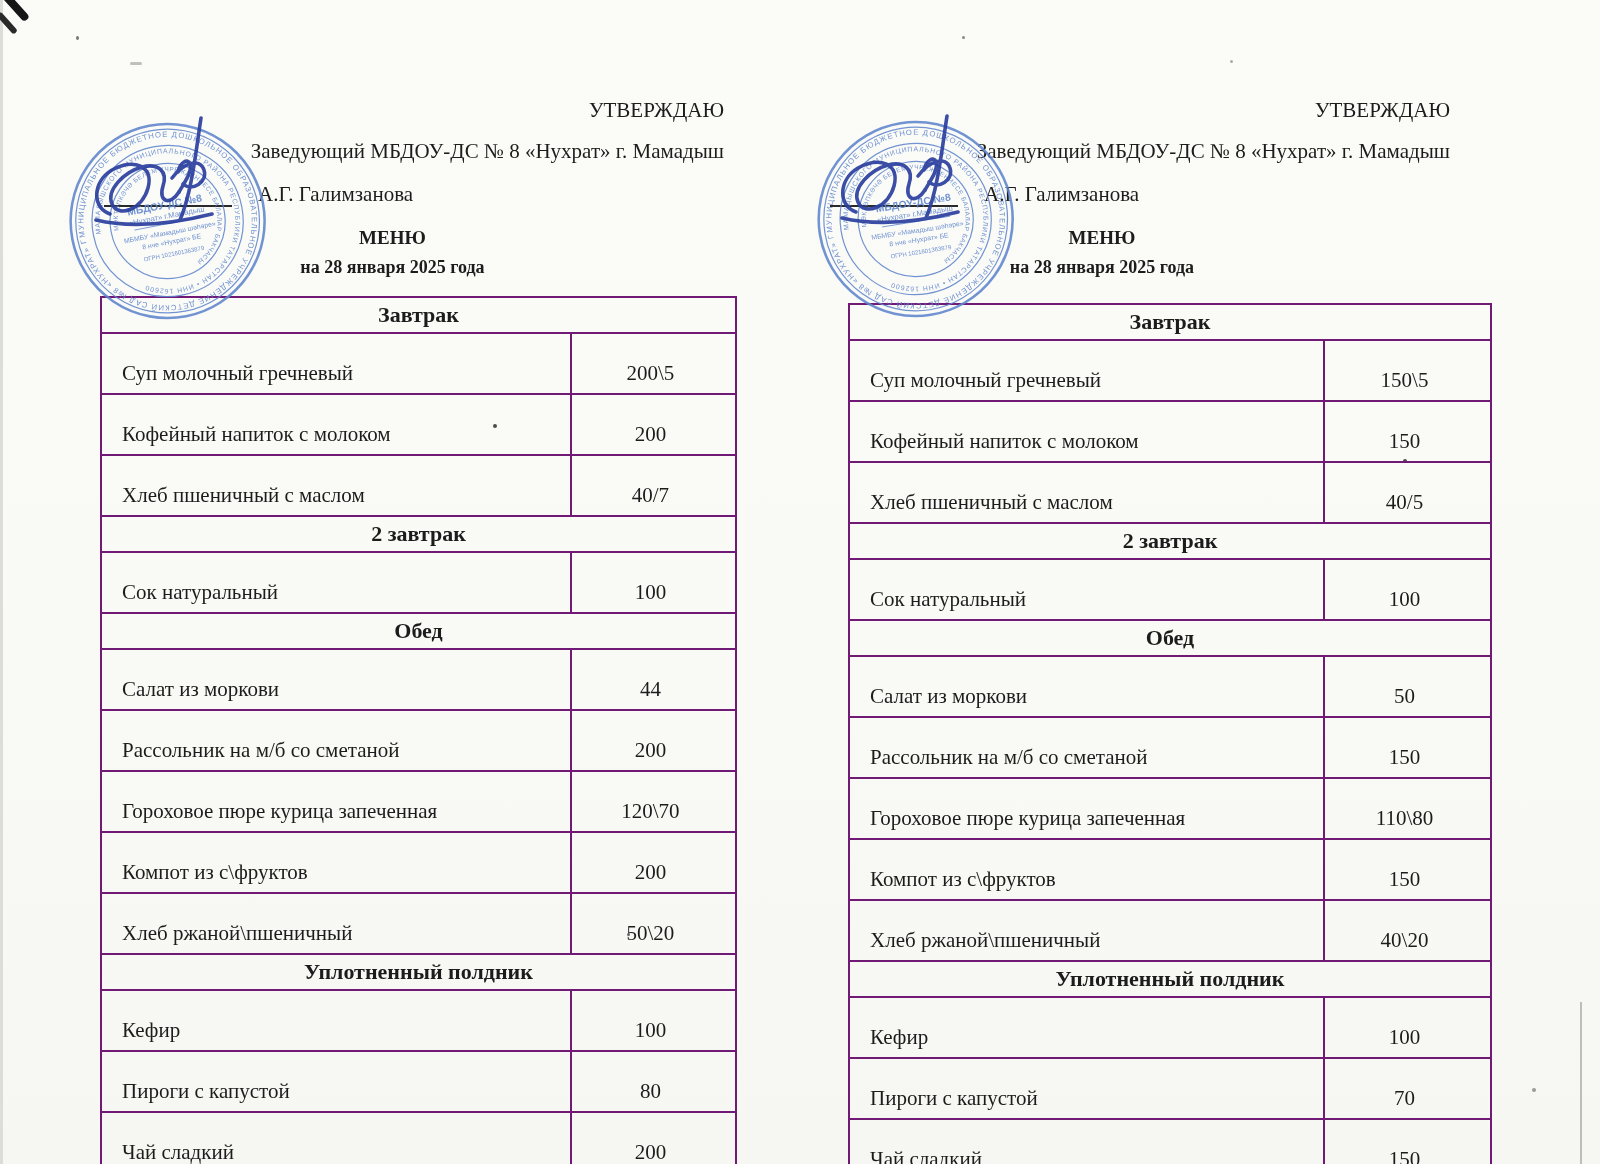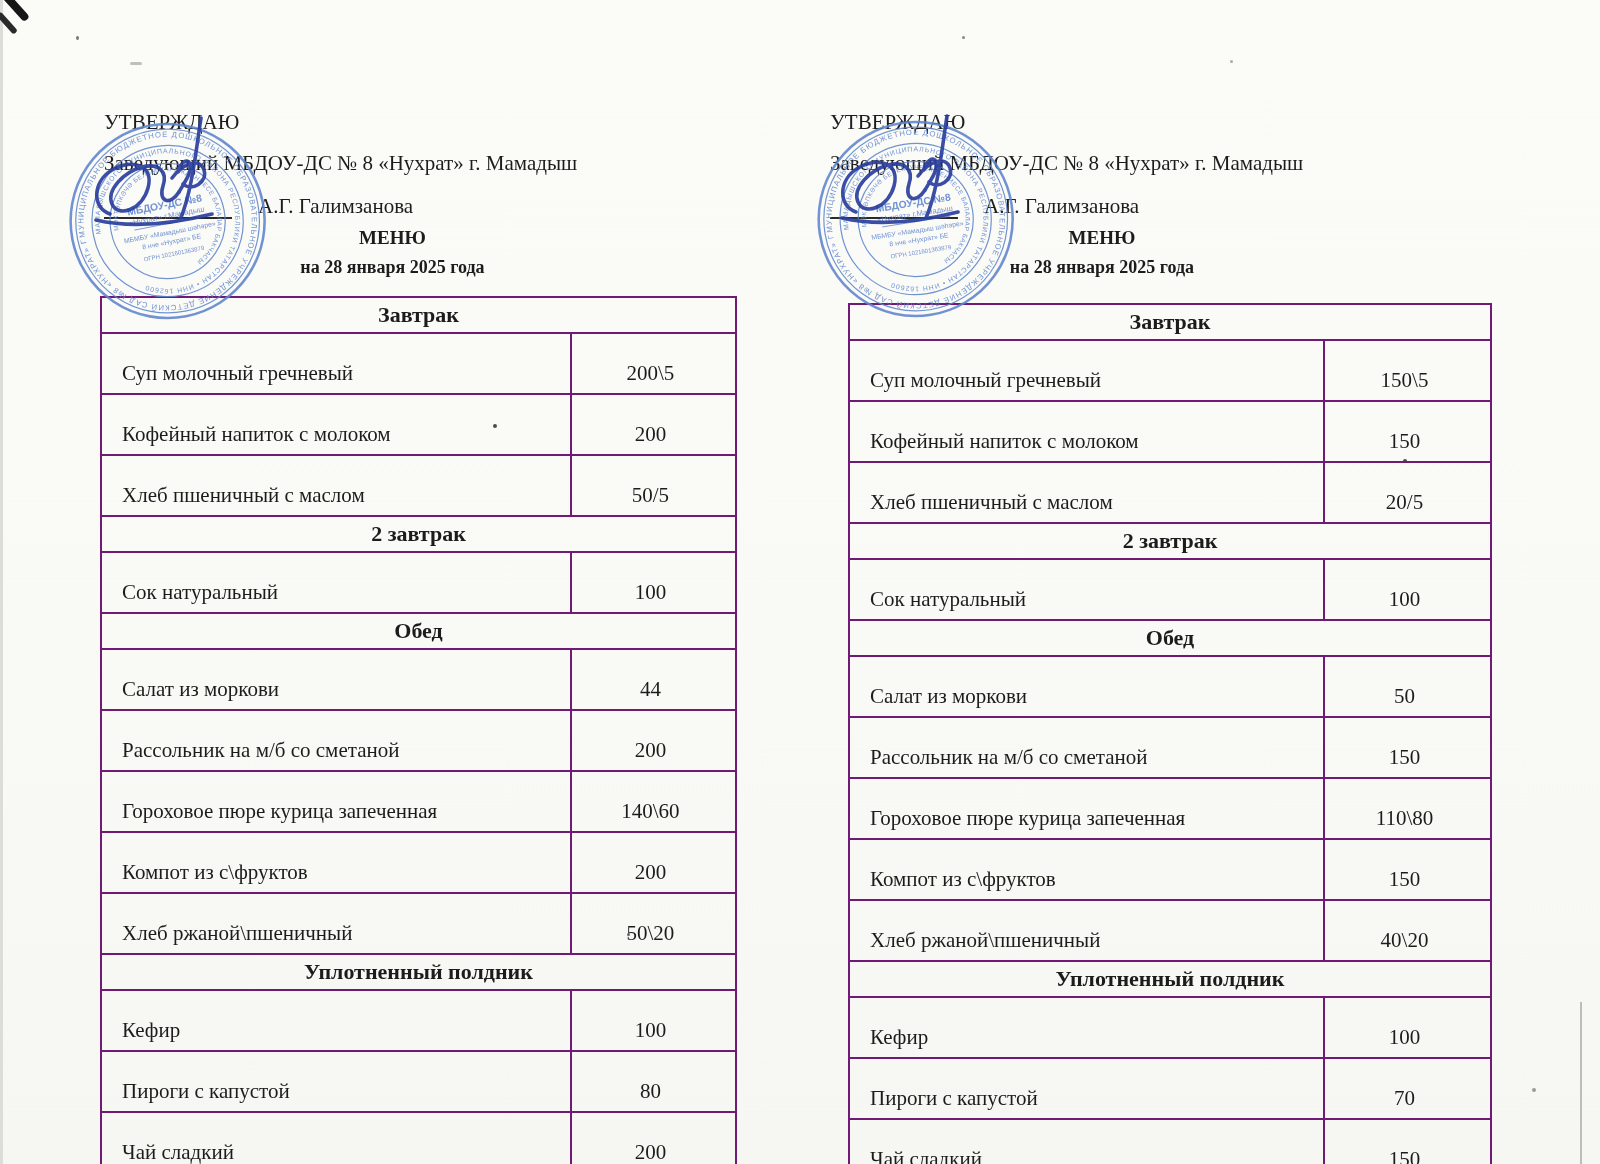--- a/index.html
+++ b/index.html
@@ -5,21 +5,21 @@
   html,body{margin:0;padding:0;}
   body{
     width:1600px;height:1164px;position:relative;overflow:hidden;
     background:linear-gradient(180deg,#fbfbf8 0%,#f9f9f5 60%,#f6f6f2 100%);
     font-family:"Liberation Serif", serif;color:#1c1c1c;
   }
   .menu-block{position:absolute;top:0;height:100%;}
   #menu-left{left:100px;width:637px;}
   #menu-right{left:848px;width:644px;}
 
-  .approval{position:absolute;top:110px;left:4px;width:620px;}
+  .approval{position:absolute;top:98px;left:4px;width:620px;text-align:right;}
   #menu-right .approval{left:-18px;}
   .appr-line1{font-size:21px;}
   .appr-line2{font-size:21px;margin-top:16px;}
   .sig-row{margin-top:18px;font-size:21px;display:flex;align-items:flex-end;gap:16px;}
   .sig-underline{display:inline-block;width:128px;border-bottom:2px solid #2a2a2a;height:20px;margin-right:10px;}
 
   .menu-title{position:absolute;top:227px;width:100%;text-align:center;font-weight:bold;font-size:19px;}
   .menu-subtitle{position:absolute;top:257px;width:100%;text-align:center;font-weight:bold;font-size:18px;}
   #menu-left .menu-title,#menu-left .menu-subtitle{transform:translateX(-26px);}
   #menu-right .menu-title,#menu-right .menu-subtitle{transform:translateX(-68px);}
@@ -94,21 +94,21 @@
         <tr class="item-row">
           <td>Суп молочный гречневый</td>
           <td class="portion">200\5</td>
         </tr>
         <tr class="item-row">
           <td>Кофейный напиток с молоком</td>
           <td class="portion">200</td>
         </tr>
         <tr class="item-row">
           <td>Хлеб пшеничный с маслом</td>
-          <td class="portion">50/5</td>
+          <td class="portion">40/7</td>
         </tr>
         <tr class="section-row">
           <td colspan="2">2 завтрак</td>
         </tr>
         <tr class="item-row">
           <td>Сок натуральный</td>
           <td class="portion">100</td>
         </tr>
         <tr class="section-row">
           <td colspan="2">Обед</td>
@@ -116,21 +116,21 @@
         <tr class="item-row">
           <td>Салат из моркови</td>
           <td class="portion">44</td>
         </tr>
         <tr class="item-row">
           <td>Рассольник на м/б со сметаной</td>
           <td class="portion">200</td>
         </tr>
         <tr class="item-row">
           <td>Гороховое пюре курица запеченная</td>
-          <td class="portion">140\60</td>
+          <td class="portion">120\70</td>
         </tr>
         <tr class="item-row">
           <td>Компот из с\фруктов</td>
           <td class="portion">200</td>
         </tr>
         <tr class="item-row">
           <td>Хлеб ржаной\пшеничный</td>
           <td class="portion">50\20</td>
         </tr>
         <tr class="section-row">
@@ -210,21 +210,21 @@
         <tr class="item-row">
           <td>Суп молочный гречневый</td>
           <td class="portion">150\5</td>
         </tr>
         <tr class="item-row">
           <td>Кофейный напиток с молоком</td>
           <td class="portion">150</td>
         </tr>
         <tr class="item-row">
           <td>Хлеб пшеничный с маслом</td>
-          <td class="portion">20/5</td>
+          <td class="portion">40/5</td>
         </tr>
         <tr class="section-row">
           <td colspan="2">2 завтрак</td>
         </tr>
         <tr class="item-row">
           <td>Сок натуральный</td>
           <td class="portion">100</td>
         </tr>
         <tr class="section-row">
           <td colspan="2">Обед</td>

